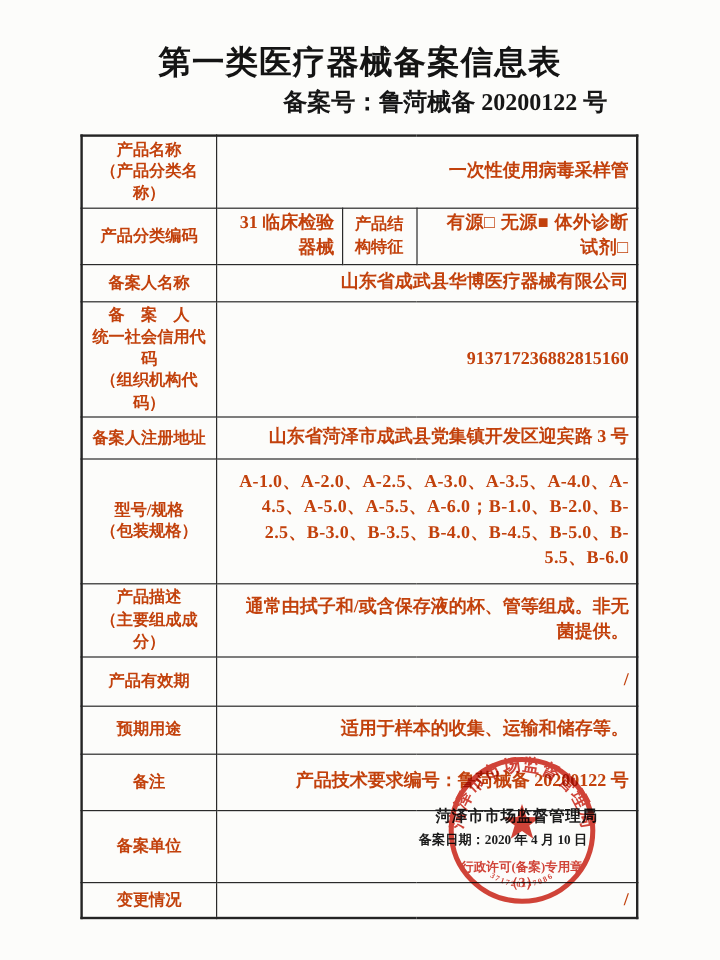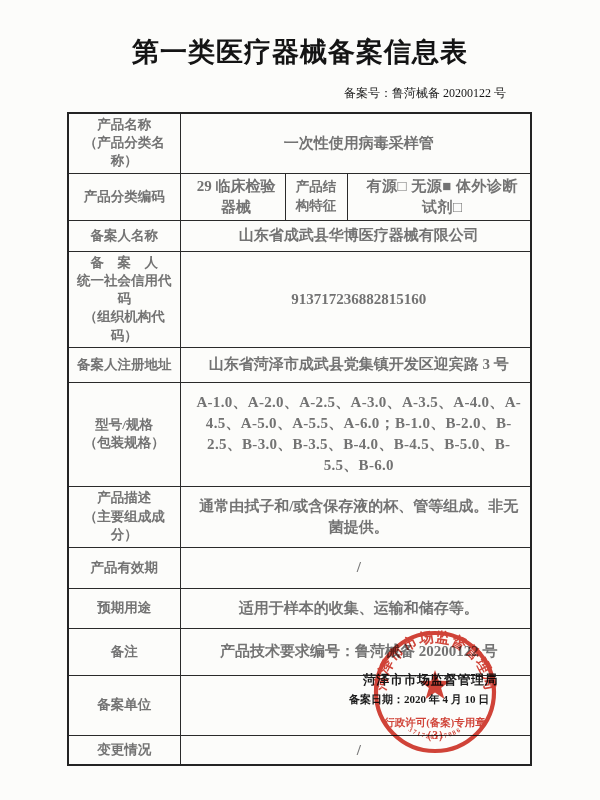--- a/index.html
+++ b/index.html
@@ -21,50 +21,50 @@
     top: 34px; left: 0; right: 0;
     margin: 0;
     text-align: center;
     font-size: 27px;
     font-weight: 900;
     letter-spacing: 1px;
     color: #141414;
   }
   .record-no {
     position: absolute;
-    top: 85px; right: 94px;
-    font-size: 12px;
-    font-weight: 400;
+    top: 72px; right: 94px;
+    font-size: 20px;
+    font-weight: 700;
     color: #161616;
   }
   table.form {
     position: absolute;
     left: 67px; top: 112px;
     width: 463px;
     border-collapse: collapse;
     table-layout: fixed;
     border: 2px solid #242424;
   }
   table.form th, table.form td {
     border: 1.5px solid #2a2a2a;
     vertical-align: middle;
     font-weight: 700;
-    color: #737373;
+    color: #c2410c;
     overflow: hidden;
   }
   table.form th {
     font-size: 13.5px;
     text-align: center;
     white-space: pre-line;
     line-height: 1.35;
     padding: 2px 2px;
   }
   table.form td {
     font-size: 15px;
-    text-align: center;
+    text-align: right;
     padding: 2px 6px 2px 13px;
     line-height: 1.4;
   }
   td.spec-cell { font-size: 13.5px; line-height: 1.55; letter-spacing: 0.3px; }
   td.checkbox-cell { font-size: 13px; padding-left: 8px; letter-spacing: 0.5px; }
   td.code-cell { font-size: 13.5px; padding-left: 8px; line-height: 1.3; }
 
   .filing-overlay {
     position: absolute;
     font-weight: 700;
@@ -98,21 +98,21 @@
         <col style="width:184px">
     </colgroup>
     <tbody>
         <tr style="height:41px">
       <th>产品名称
 （产品分类名称）</th>
       <td colspan="3">一次性使用病毒采样管</td>
     </tr>
     <tr style="height:45px">
       <th>产品分类编码</th>
-      <td class="code-cell">29 临床检验器械</td>
+      <td class="code-cell">31 临床检验器械</td>
       <th>产品结
 构特征</th>
       <td class="checkbox-cell">有源□  无源■  体外诊断试剂□</td>
     </tr>
     <tr style="height:31px">
       <th>备案人名称</th>
       <td colspan="3">山东省成武县华博医疗器械有限公司</td>
     </tr>
     <tr style="height:52px">
       <th>备　案　人

